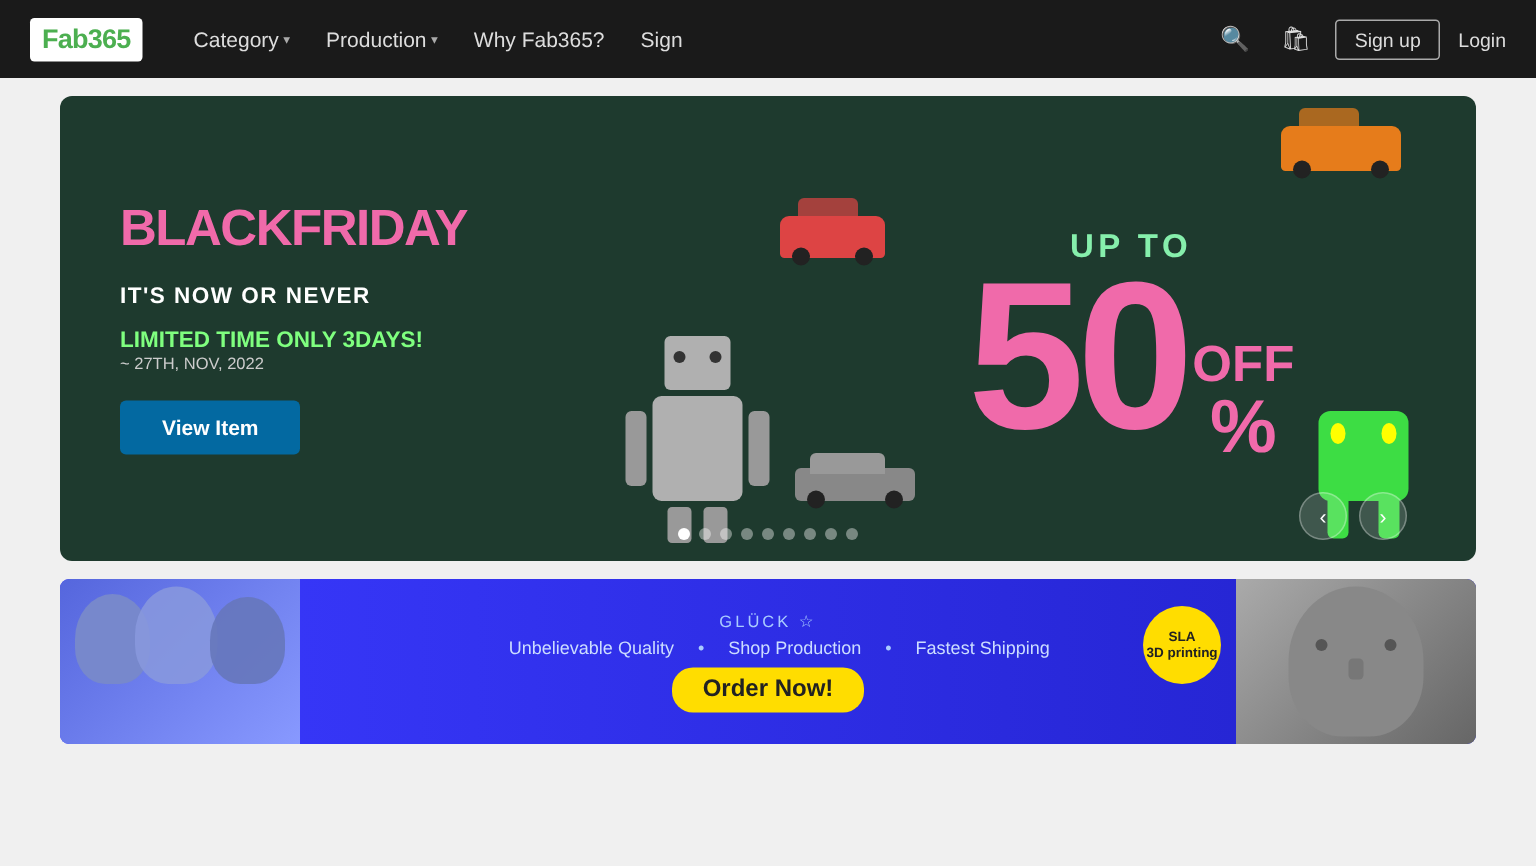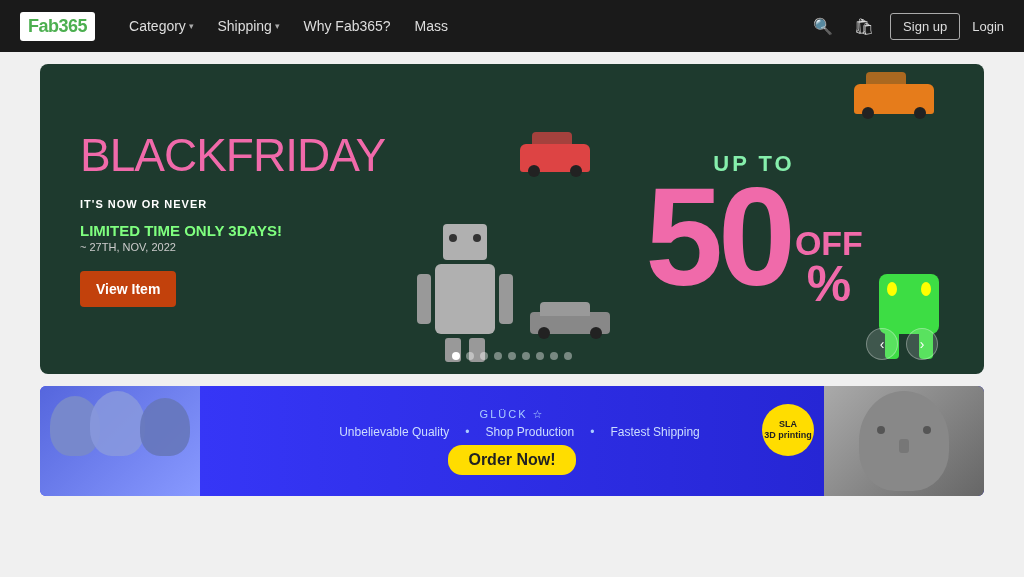--- a/index.html
+++ b/index.html
@@ -82,30 +82,30 @@
       display: flex;
       align-items: center;
     }
     .hero-left {
       padding: 30px 30px 30px 40px;
       z-index: 2;
       flex-shrink: 0;
       width: 320px;
     }
     .hero-blackfriday {
-      font-size: 46px;
-      font-weight: 400;
+      font-size: 34px;
+      font-weight: 700;
       color: #f06aaa;
       line-height: 1;
       text-transform: uppercase;
       letter-spacing: -1px;
     }
     .hero-subtitle {
       color: #fff;
-      font-size: 11px;
+      font-size: 15px;
       font-weight: 700;
       margin-top: 20px;
       letter-spacing: 1px;
     }
     .hero-bonus {
       color: #ccc;
       font-size: 11px;
       margin-top: 2px;
     }
     .hero-bonus span { color: #fff; font-weight: 700; }
@@ -114,24 +114,24 @@
       font-size: 15px;
       font-weight: 700;
       margin-top: 12px;
     }
     .hero-date {
       color: #ccc;
       font-size: 11px;
       margin-top: 2px;
     }
     .btn-view-item {
-      background: #c2410c;
+      background: #0369a1;
       color: #fff;
       border: none;
-      padding: 10px 16px;
+      padding: 10px 28px;
       border-radius: 4px;
       font-size: 14px;
       font-weight: 600;
       cursor: pointer;
       margin-top: 18px;
       display: inline-block;
     }
 
     
     .hero-center {
@@ -472,28 +472,28 @@
 <nav class="navbar">
   <div class="logo">
     <span>Fab</span><span style="color:#4caf50;">365</span>
   </div>
   <div class="nav-links">
     <div class="nav-item">
       <span>Category</span>
       <span class="nav-chevron">▾</span>
     </div>
     <div class="nav-item">
-      <span>Shipping</span>
+      <span>Production</span>
       <span class="nav-chevron">▾</span>
     </div>
     <div class="nav-item">
       <span>Why Fab365?</span>
     </div>
     <div class="nav-item">
-      <span>Mass</span>
+      <span>Sign</span>
     </div>
   </div>
   <div class="nav-right">
     <span class="nav-icon-btn">🔍</span>
     <span class="nav-icon-btn">🛍</span>
     <button class="btn-signup">Sign up</button>
     <span class="btn-login">Login</span>
   </div>
 </nav>
 

